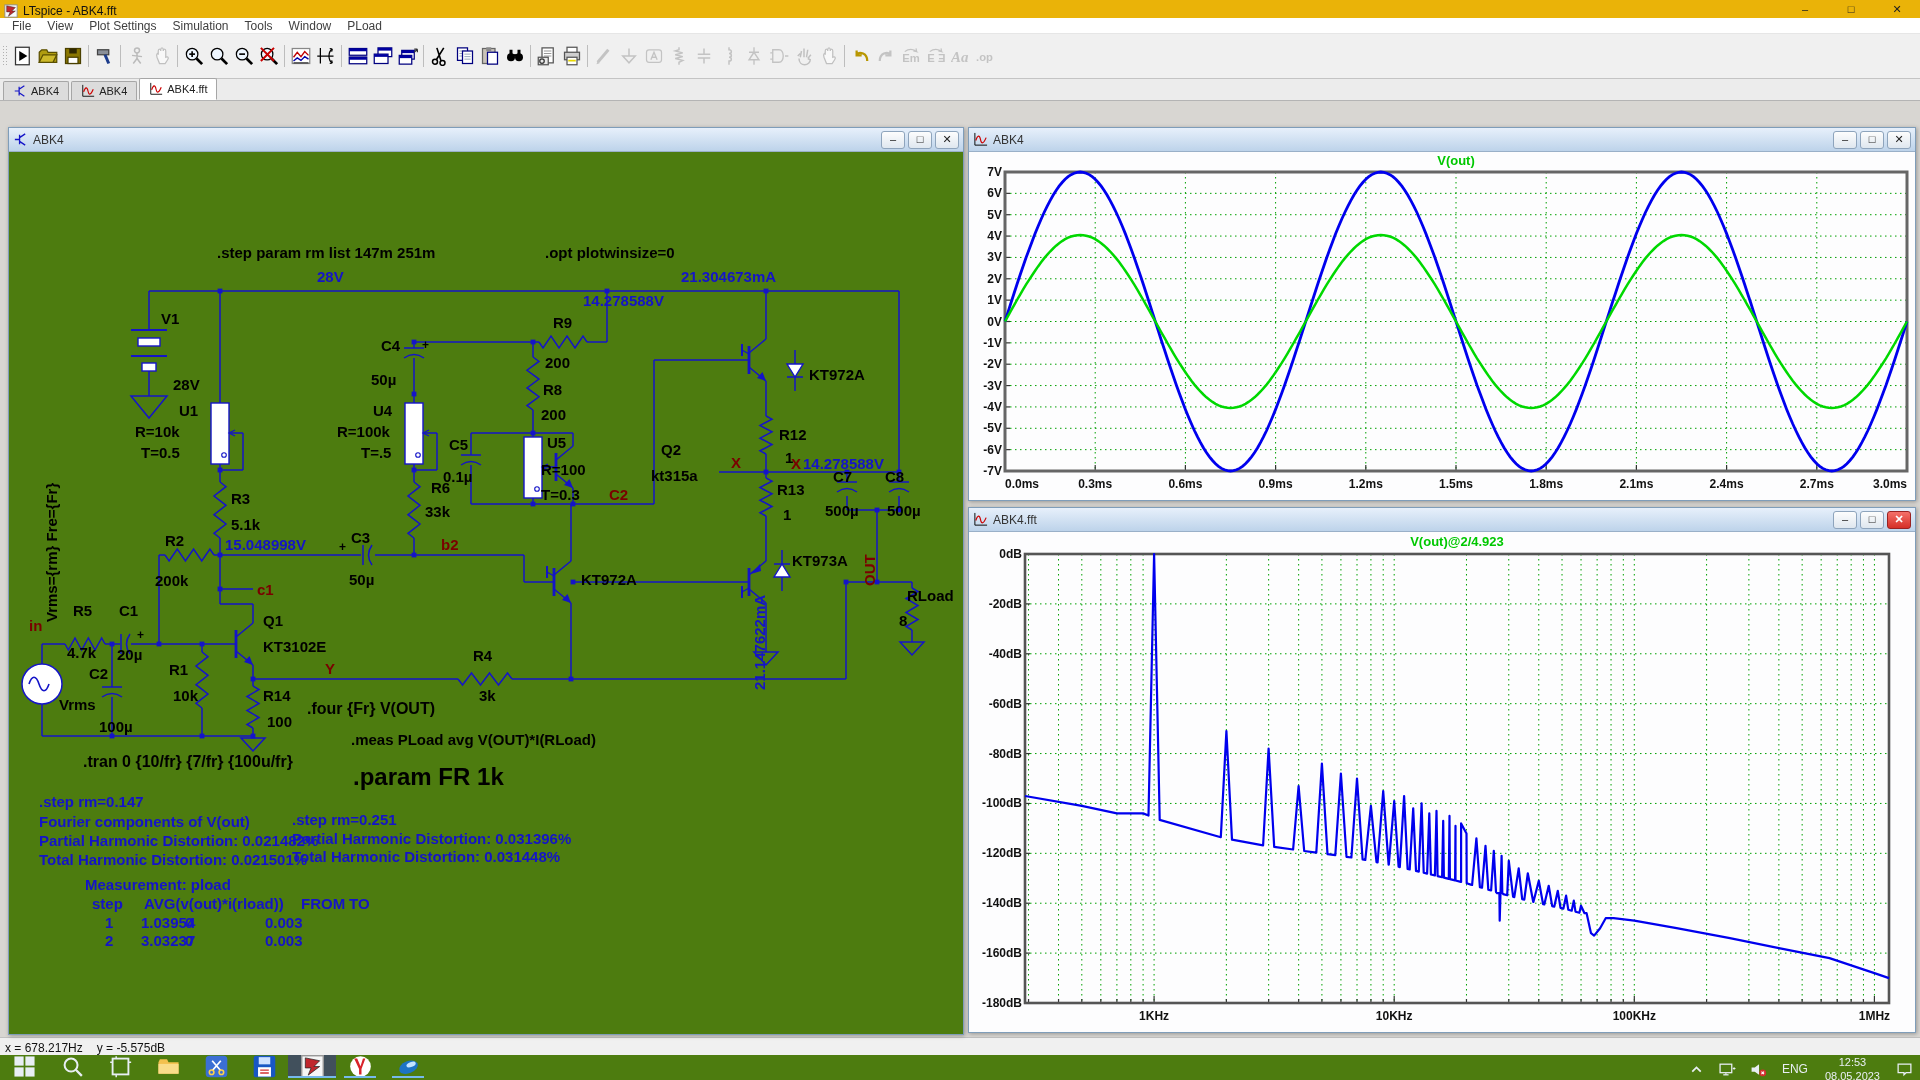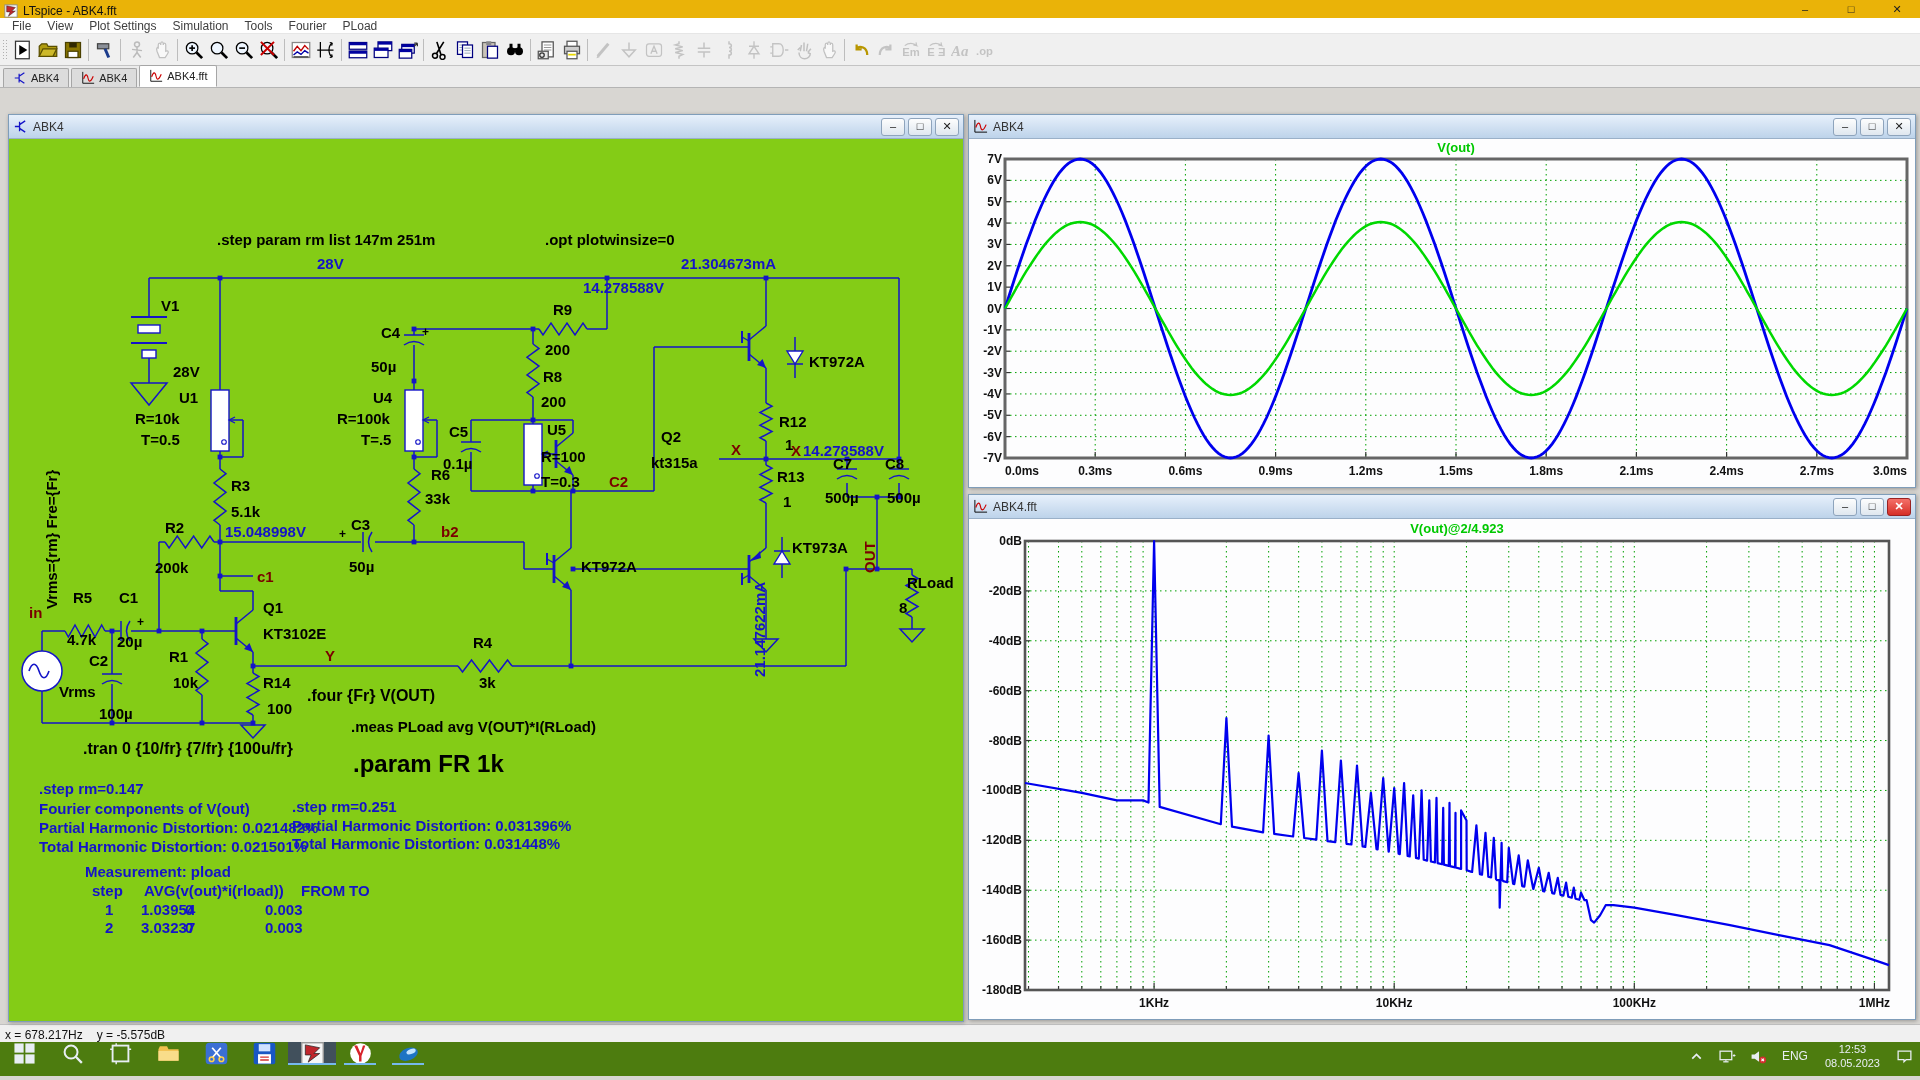--- a/index.html
+++ b/index.html
@@ -4,21 +4,21 @@
 <style>
   *{box-sizing:border-box}
   html,body{margin:0;padding:0}
   body{width:1920px;height:1080px;overflow:hidden;font-family:"Liberation Sans",sans-serif;background:#d8d6d2;position:relative}
   .titlebar{height:18px;background:#eab308;display:flex;align-items:flex-end;font-size:12px;color:#111;padding-left:4px}
   .titlebar .appicon{width:14px;height:14px;margin-right:5px}
   .win-controls{margin-left:auto;display:flex;height:100%}
   .wc{width:46px;display:flex;align-items:center;justify-content:center;font-size:11px;color:#222}
   .menubar{height:16px;background:#fff;display:flex;align-items:center;font-size:12px;color:#404040;padding-left:4px;border-bottom:1px solid #e6e6e6}
   .menuitem{padding:0 8px;height:100%;display:flex;align-items:center}
-  .toolbar{height:32px;background:#f0f0f0;border-bottom:1px solid #c4c4c4;display:flex;align-items:center;padding-left:2px}
+  .toolbar{height:45px;background:#f0f0f0;border-bottom:1px solid #c4c4c4;display:flex;align-items:center;padding-left:2px}
   .tbhandle{width:6px;height:22px;margin-right:2px;background-image:radial-gradient(#b0b0b0 1px,transparent 1px);background-size:3px 3px}
   .tbi{width:25px;height:25px;display:flex;align-items:center;justify-content:center}
   .tbi svg{width:20px;height:20px}
   .tbi.disabled{opacity:.55;filter:grayscale(1)}
   .tbsep{width:1px;height:22px;background:#bdbdbd;margin:0 3px}
   .tabbar{height:22px;background:#ececec;display:flex;align-items:flex-end;padding-left:3px;border-bottom:1px solid #b4b4b4}
   .tab{height:19px;display:flex;align-items:center;gap:4px;padding:0 9px;font-size:11px;color:#222;background:#dcdcdc;border:1px solid #a6a6a6;border-bottom:none;margin-right:2px;border-radius:2px 2px 0 0}
   .tab.active{background:#fff;height:22px;border-bottom:1px solid #fff}
   .tab svg{width:14px;height:14px}
   .mdi{position:relative;height:936px;background:#d8d6d2}
@@ -60,21 +60,21 @@
     <span class="wc">✕</span>
   </div>
 </div>
 
 <div class="menubar" id="menubar">
     <span class="menuitem">File</span>
     <span class="menuitem">View</span>
     <span class="menuitem">Plot Settings</span>
     <span class="menuitem">Simulation</span>
     <span class="menuitem">Tools</span>
-    <span class="menuitem">Fourier</span>
+    <span class="menuitem">Window</span>
     <span class="menuitem">PLoad</span>
   </div>
 
 <div class="toolbar" id="toolbar">
     <div class="tbhandle"></div>
     <span class="tbi">
       <svg viewBox="0 0 16 16">
         <rect x="2" y="1" width="11" height="14" fill="#fff" stroke="#333"></rect>
         <polygon points="5,4 11.5,8 5,12" fill="#000"></polygon>
       </svg>
@@ -349,21 +349,21 @@
       <svg viewBox="0 0 16 16">
           <path d="M2 8 H7 M7 3 V13 M7 6 L13 2 M7 10 L13 14" stroke="#1414c8" fill="none" stroke-width="1.4"></path>
         </svg>
       <span>ABK4</span>
       <div class="cbtns">
         <span class="cbtn">–</span>
         <span class="cbtn">□</span>
         <span class="cbtn">✕</span>
       </div>
     </div>
-    <div class="cbody" style="background:#84cc16">
+    <div class="cbody" style="background:#4d7c0f">
       <svg id="schsvg" viewBox="0 0 954 883" width="954" height="883">
           <g>
             <line x1="140" y1="139" x2="890" y2="139" stroke="#1414c8" stroke-width="1.5"></line>
             <line x1="140" y1="139" x2="140" y2="178" stroke="#1414c8" stroke-width="1.5"></line>
             <line x1="140" y1="219" x2="140" y2="244" stroke="#1414c8" stroke-width="1.5"></line>
             <line x1="211" y1="139" x2="211" y2="251" stroke="#1414c8" stroke-width="1.5"></line>
             <line x1="211" y1="312" x2="211" y2="330" stroke="#1414c8" stroke-width="1.5"></line>
             <line x1="211" y1="386" x2="211" y2="452" stroke="#1414c8" stroke-width="1.5"></line>
             <line x1="220" y1="281" x2="234" y2="281" stroke="#1414c8" stroke-width="1.5"></line>
             <line x1="234" y1="281" x2="234" y2="318" stroke="#1414c8" stroke-width="1.5"></line>

